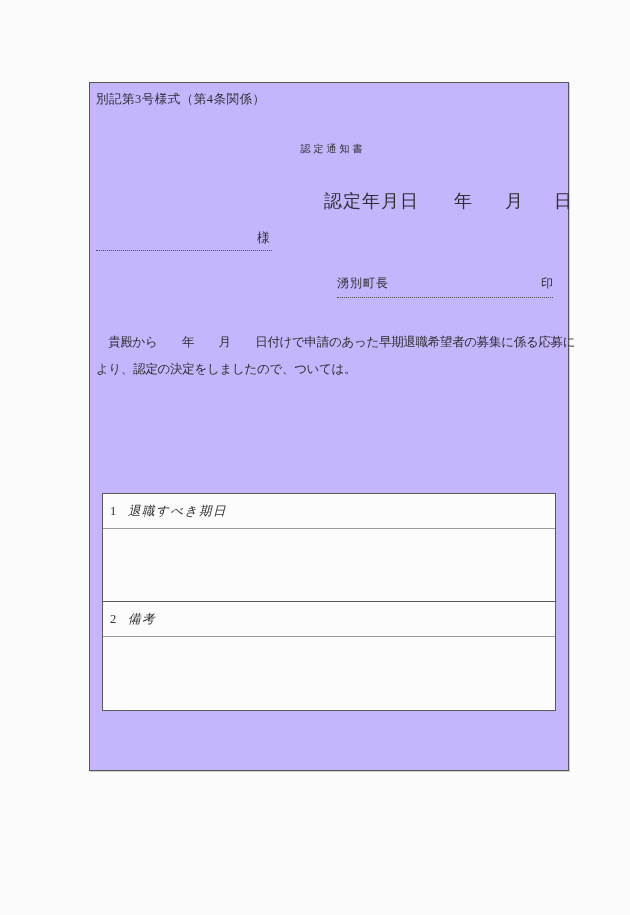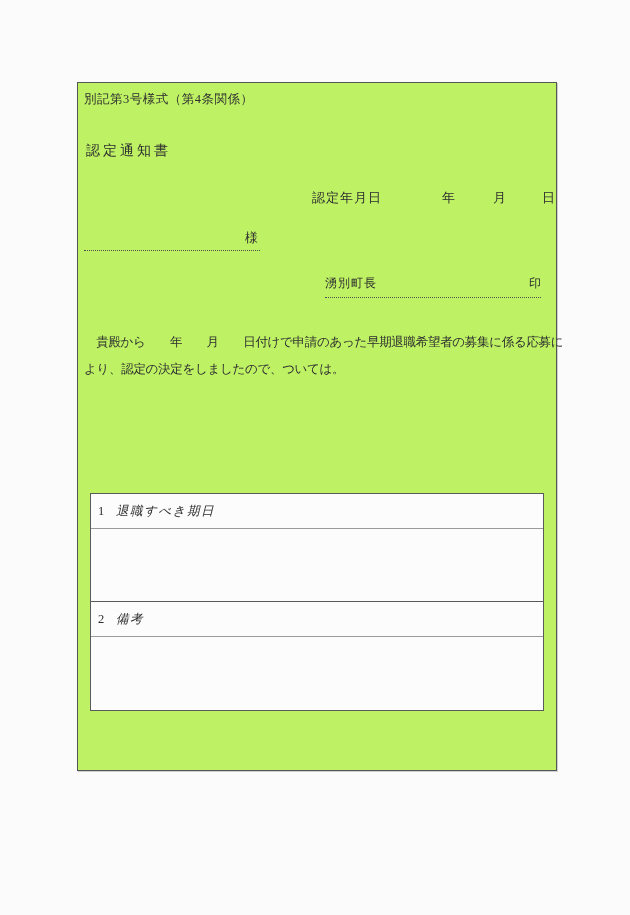--- a/index.html
+++ b/index.html
@@ -10,52 +10,53 @@
     width: 630px;
     height: 915px;
     background: #fbfbfb;
     font-family: "Liberation Serif", "DejaVu Serif", serif;
     color: #2e2e2e;
     position: relative;
     overflow: hidden;
   }
   .sheet {
     position: absolute;
-    left: 77px;
+    left: 89px;
     top: 82px;
     width: 478px;
     height: 687px;
     border: 1px solid #565656;
-    background: #bef264;
+    background: #c4b5fd;
     box-shadow: 1px 1px 0 #cfcfcf;
   }
   .form-code {
     position: absolute;
     left: 6px;
     top: 8px;
     font-size: 12.5px;
     letter-spacing: 0.5px;
     white-space: pre;
   }
   .doc-title {
     position: absolute;
     left: 0;
     right: 0;
     top: 59px;
-    font-size: 14px;
+    text-align: center;
+    font-size: 10px;
     letter-spacing: 3px;
     text-indent: 8px;
   }
   .date-line {
     position: absolute;
     left: 0;
     top: 106px;
     width: 100%;
     height: 18px;
-    font-size: 13px;
+    font-size: 18px;
   }
   .date-line span { position: absolute; white-space: pre; }
   .dl-label { left: 234px; letter-spacing: 1px; }
   .dl-year  { left: 364px; }
   .dl-month { left: 415px; }
   .dl-day   { left: 464px; }
   .addressee-line {
     position: absolute;
     left: 6px;
     top: 146px;

